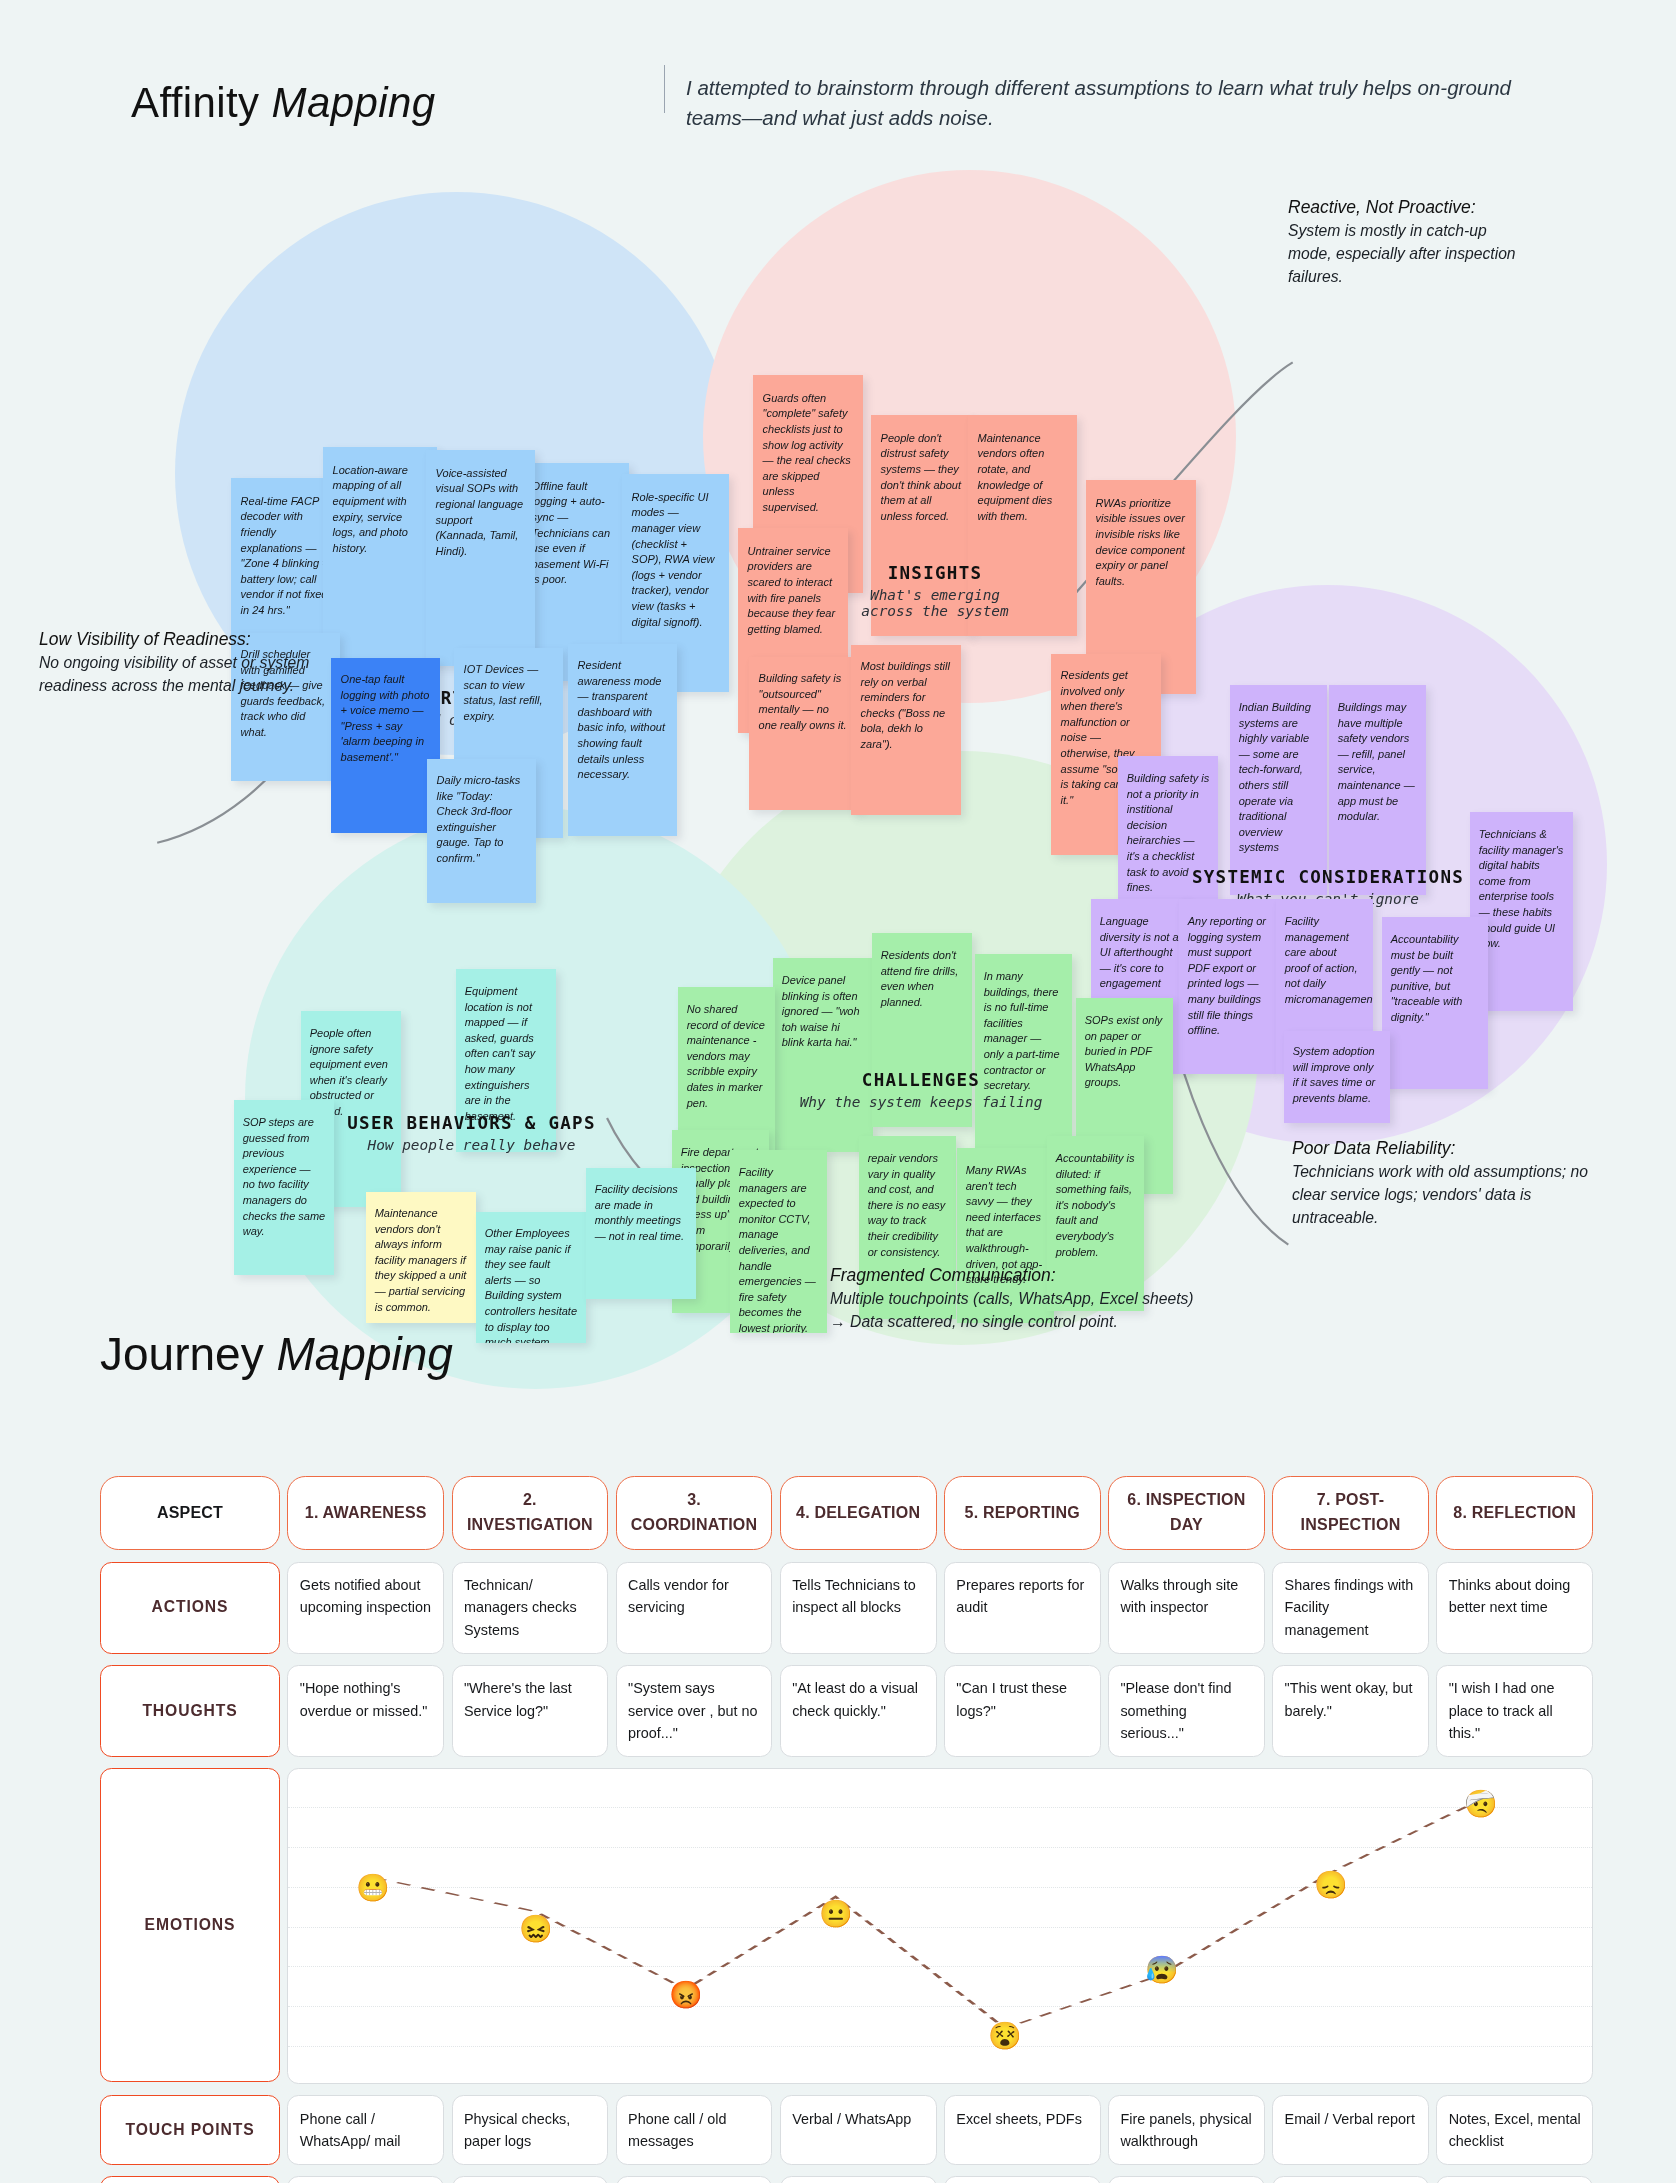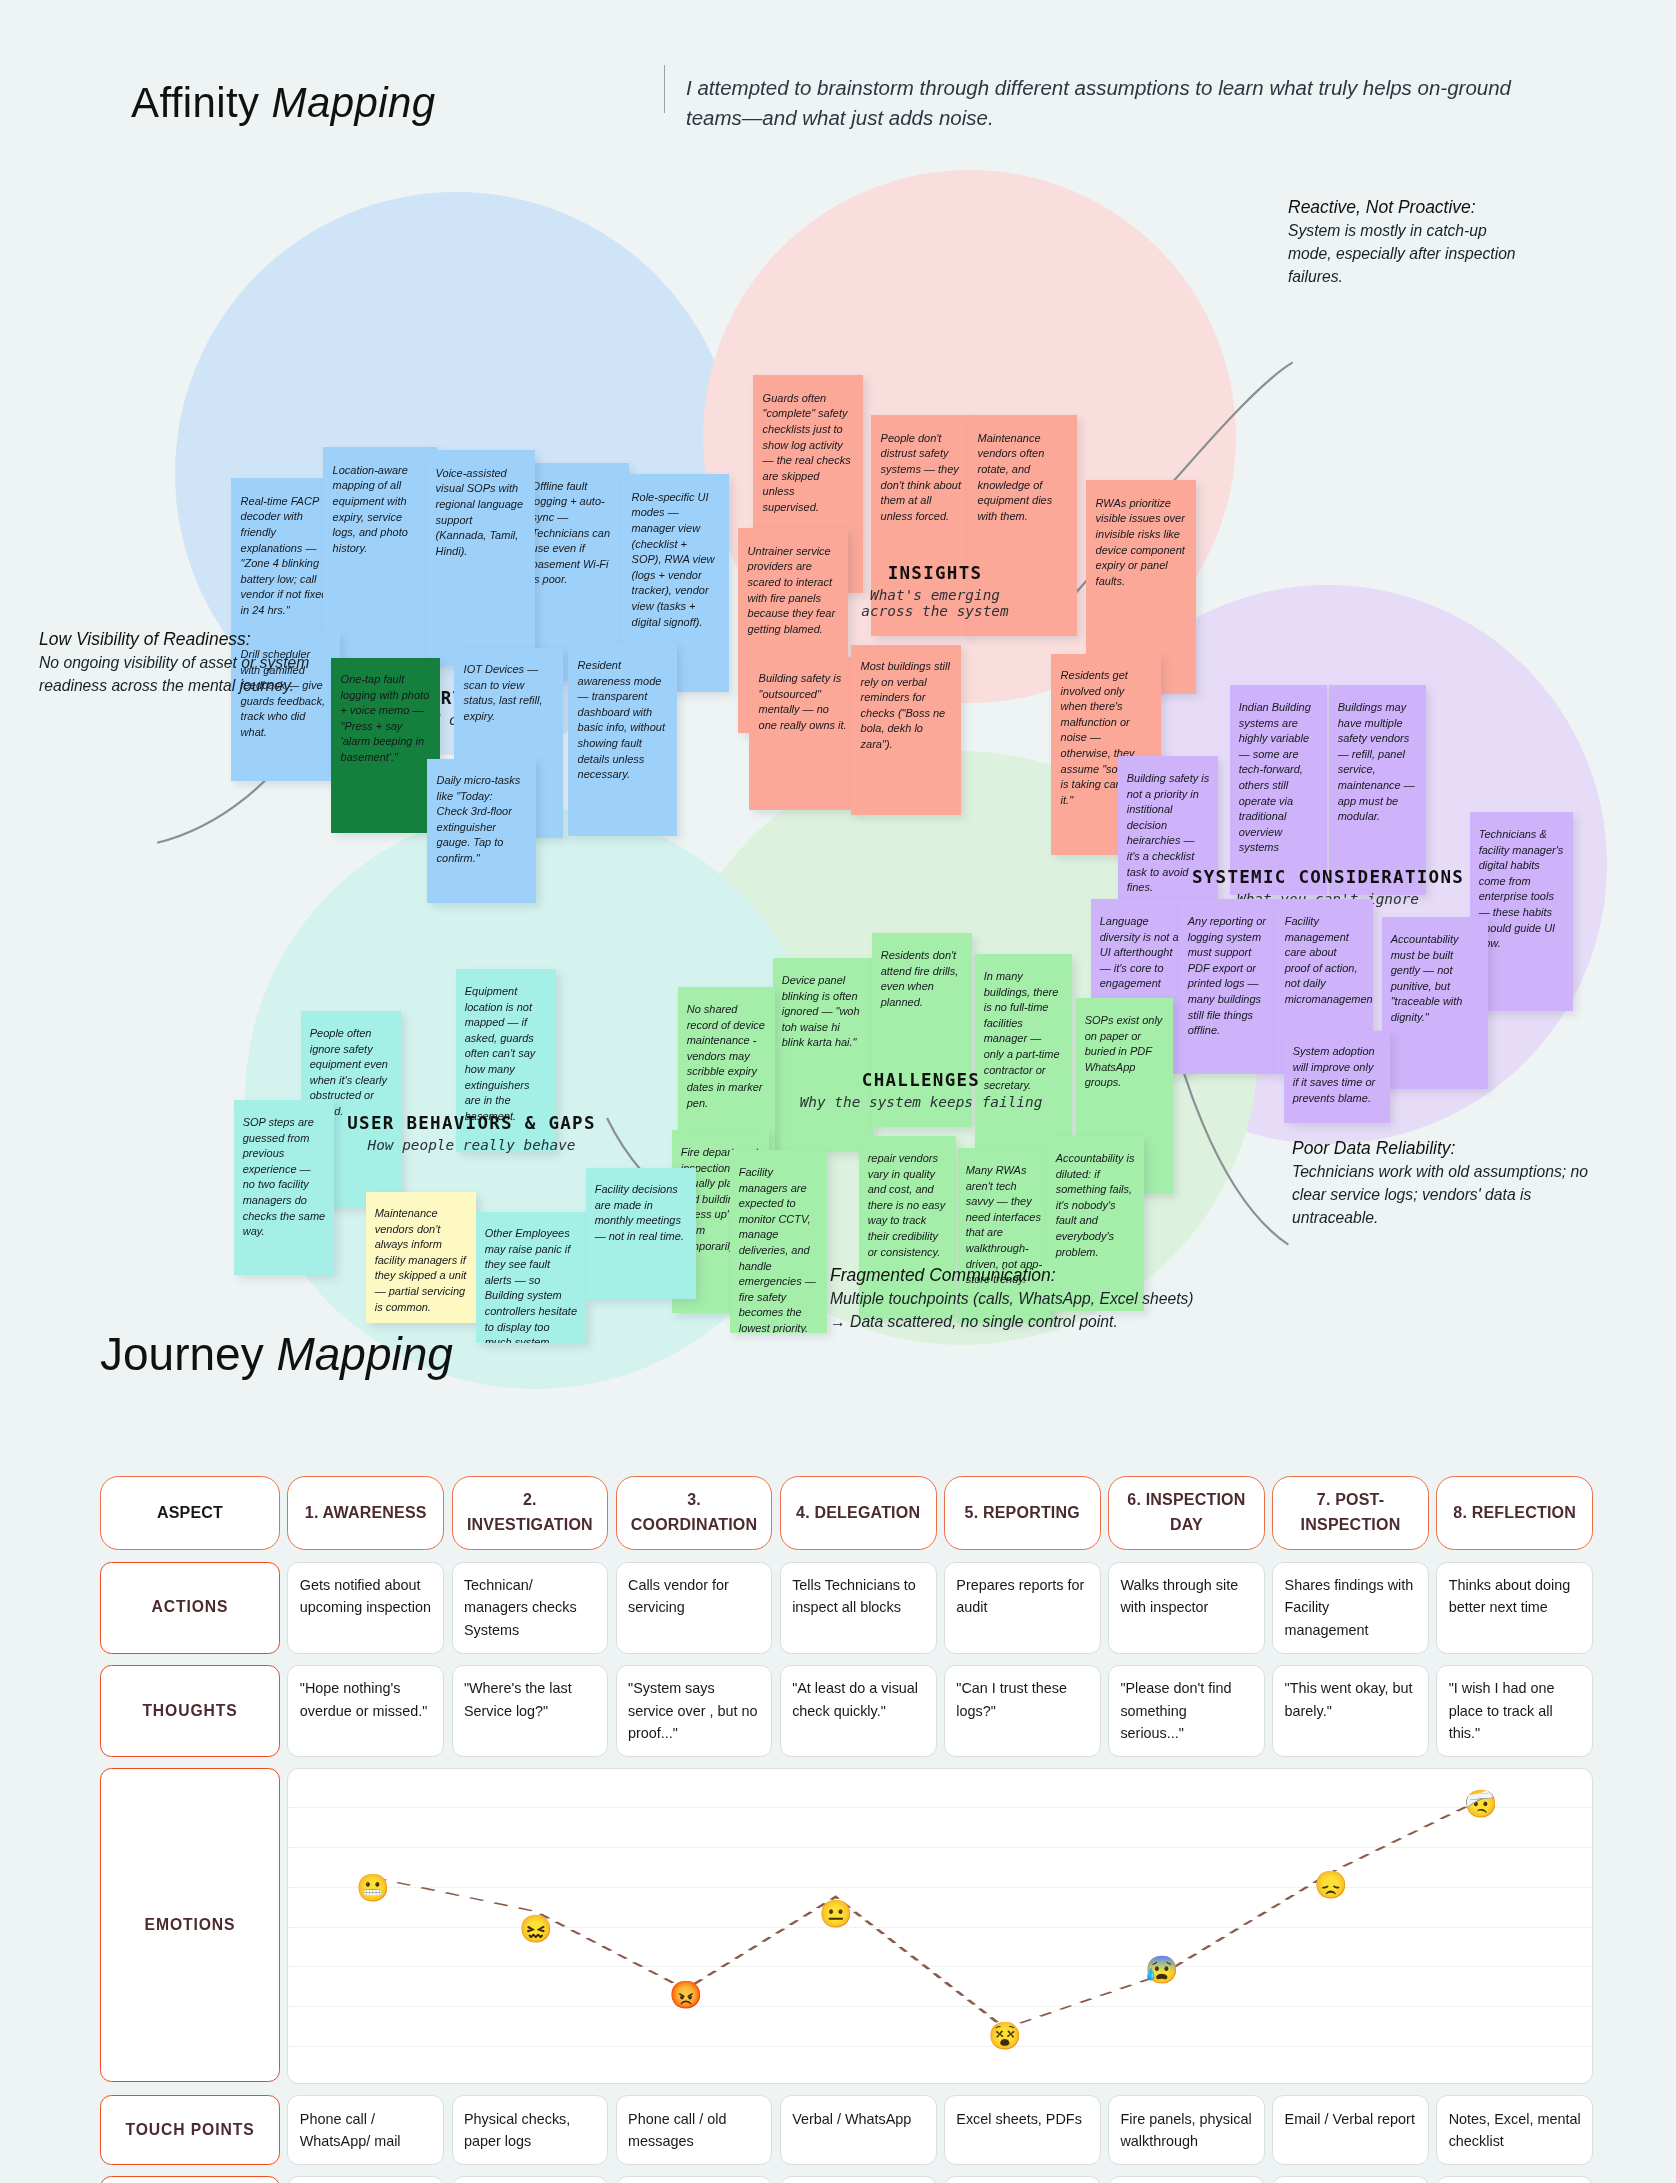--- a/index.html
+++ b/index.html
@@ -120,21 +120,21 @@
   <div class="note" style="left:522px;top:319px;width:107px;height:218px;background:#9ed1fa;padding:15.7px 9.6px;font-size:11px;">Offline fault logging + auto-sync — Technicians can use even if basement Wi-Fi is poor.</div>
   <div class="note" style="left:426px;top:306px;width:109px;height:216px;background:#9ed1fa;padding:15.7px 9.6px;font-size:11px;">Voice-assisted visual SOPs with regional language support (Kannada, Tamil, Hindi).</div>
   <div class="note" style="left:622px;top:330px;width:107px;height:218px;background:#9ed1fa;padding:15.7px 9.6px;font-size:11px;">Role-specific UI modes — manager view (checklist + SOP), RWA view (logs + vendor tracker), vendor view (tasks + digital signoff).</div>
 
   <div class="cluster-title" style="left:279px;top:544px;width:288px;">
     <div class="ct">FEATURE OPPORTUNITIES</div>
     <div class="cs">Design ideas based on real needs</div>
   </div>
 
   <div class="note" style="left:231px;top:489px;width:109px;height:148px;background:#9ed1fa;padding:14px 9.6px;font-size:11px;">Drill scheduler with gamified feedback — give guards feedback, track who did what.</div>
-  <div class="note" style="left:331px;top:514px;width:109px;height:175px;background:#15803d;padding:14px 9.6px;font-size:11px;">One-tap fault logging with photo + voice memo — "Press + say 'alarm beeping in basement'."</div>
+  <div class="note" style="left:331px;top:514px;width:109px;height:175px;background:#3b82f6;padding:14px 9.6px;font-size:11px;">One-tap fault logging with photo + voice memo — "Press + say 'alarm beeping in basement'."</div>
   <div class="note" style="left:454px;top:504px;width:109px;height:190px;background:#9ed1fa;padding:14px 9.6px;font-size:11px;">IOT Devices — scan to view status, last refill, expiry.</div>
   <div class="note" style="left:568px;top:500px;width:109px;height:192px;background:#9ed1fa;padding:14px 9.6px;font-size:11px;">Resident awareness mode — transparent dashboard with basic info, without showing fault details unless necessary.</div>
   <div class="note" style="left:427px;top:615px;width:109px;height:144px;background:#9ed1fa;padding:14px 9.6px;font-size:11px;">Daily micro-tasks like "Today: Check 3rd-floor extinguisher gauge. Tap to confirm."</div>
 
   <div class="note" style="left:753px;top:231px;width:110px;height:218px;background:#fca898;padding:15.7px 9.6px;font-size:11px;">Guards often "complete" safety checklists just to show log activity — the real checks are skipped unless supervised.</div>
   <div class="note" style="left:871px;top:271px;width:100px;height:221px;background:#fca898;padding:15.7px 9.6px;font-size:11px;">People don't distrust safety systems — they don't think about them at all unless forced.</div>
   <div class="note" style="left:968px;top:271px;width:109px;height:221px;background:#fca898;padding:15.7px 9.6px;font-size:11px;">Maintenance vendors often rotate, and knowledge of equipment dies with them.</div>
   <div class="note" style="left:1086px;top:336px;width:110px;height:214px;background:#fca898;padding:15.7px 9.6px;font-size:11px;">RWAs prioritize visible issues  over invisible risks like device component expiry or panel faults.</div>
   <div class="note" style="left:738px;top:384px;width:110px;height:205px;background:#fca898;padding:15.7px 9.6px;font-size:11px;">Untrainer service providers are scared to interact with fire panels because they fear getting blamed.</div>
 

